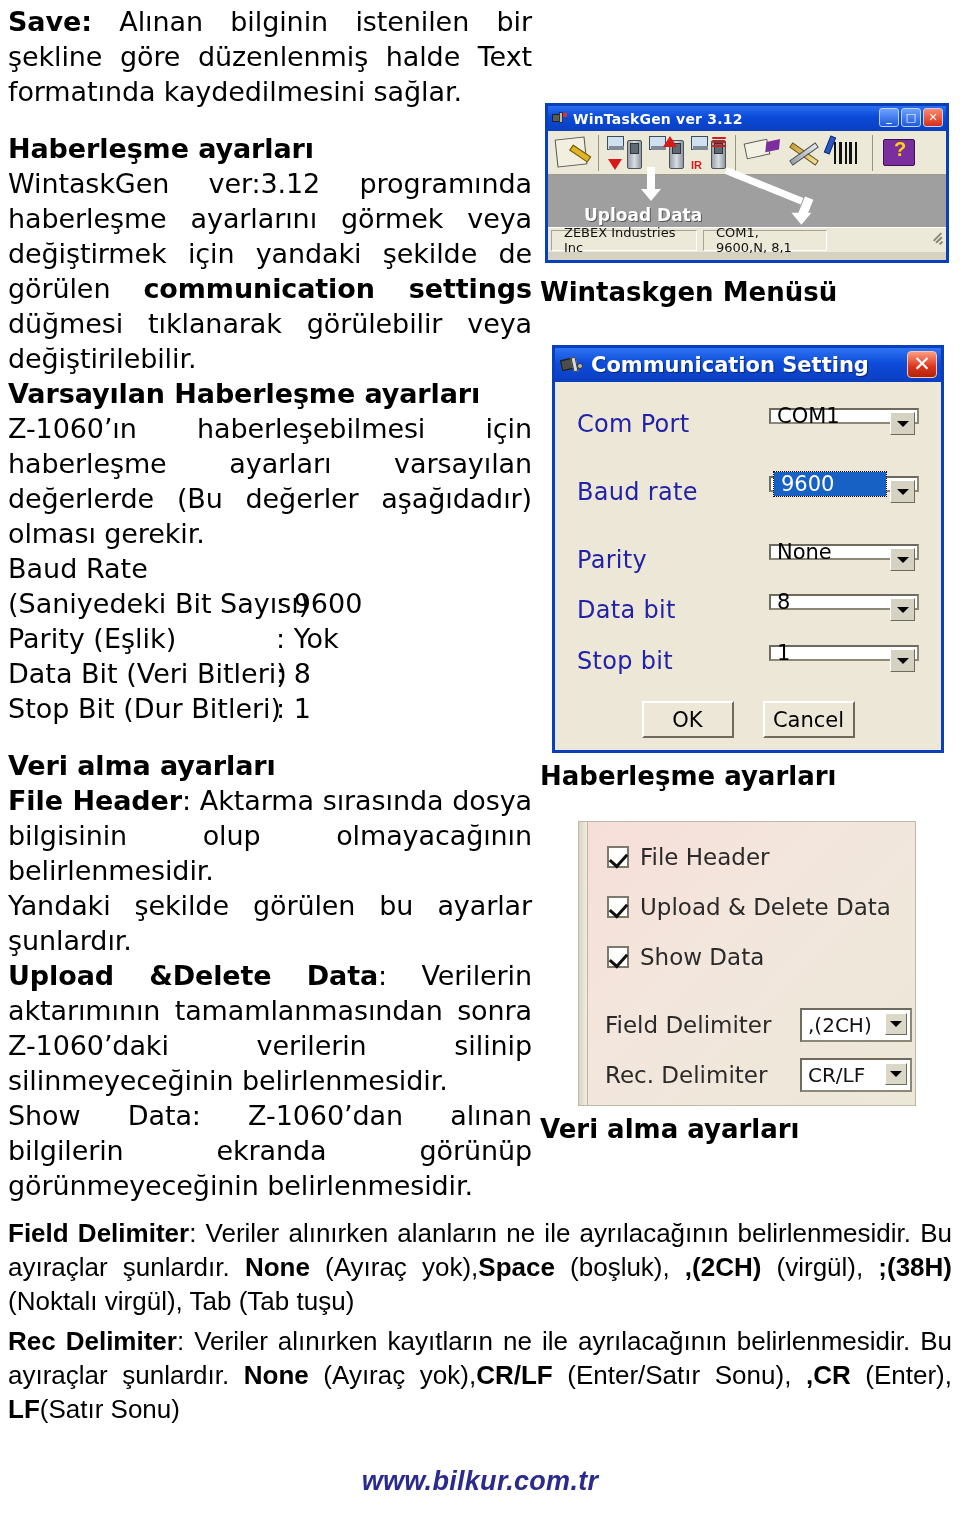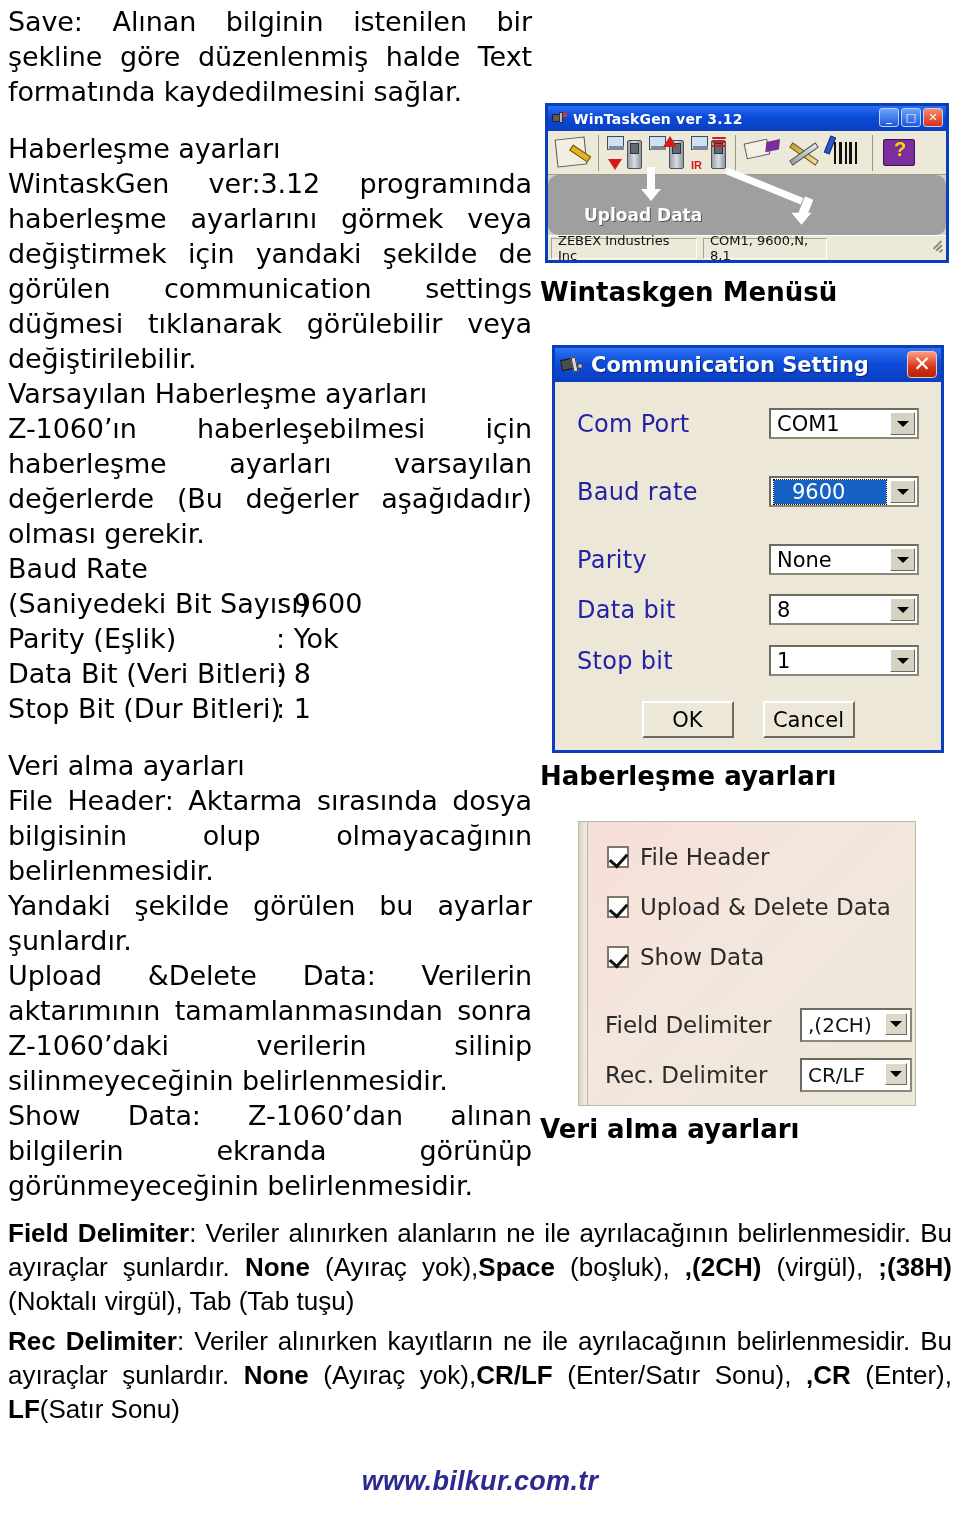--- a/index.html
+++ b/index.html
@@ -19,21 +19,21 @@
     position:absolute; left:8px; top:4px; width:524px;
   }
   .para {
     font-size:27px;
     line-height:35px;
     text-align:justify;
     text-justify:inter-word;
     margin:0 0 0 0;
     letter-spacing:-0.1px;
   }
-  .para b { font-weight:normal; }
+  .para b { font-weight:bold; }
   .gap { height:22px; }
 
   
   .spec { font-size:27px; line-height:35px; white-space:pre; }
   .spec .lbl { display:inline-block; }
 
   
   .bottomblock {
     position:absolute; left:8px; top:1216px; width:944px;
     font-family:"Liberation Sans", sans-serif;
@@ -133,42 +133,42 @@
   .tool-x i{position:absolute;left:0;top:11px;width:32px;height:6px;background:linear-gradient(90deg,#c9a227,#efe0a0);border:1px solid #6b5410;}
   .tool-x i:first-child{transform:rotate(35deg);}
   .tool-x i:last-child{transform:rotate(-35deg);background:linear-gradient(90deg,#9aa0a8,#e4e8eb);border-color:#4b5158;}
   .brush{position:absolute;left:3px;top:7px;width:24px;height:16px;background:#f3f1e4;border:1px solid #5a5a5a;transform:rotate(-12deg);}
   .brush:after{content:"";position:absolute;right:-12px;top:2px;width:14px;height:10px;background:#7b2f9e;transform:skewX(-18deg);}
   .barcode{position:absolute;left:4px;top:8px;width:30px;height:22px;}
   .barcode i{position:absolute;top:0;width:2px;height:22px;background:#111;}
   .pen{position:absolute;left:1px;top:2px;width:6px;height:18px;background:#2b57c9;transform:rotate(22deg);border:1px solid #14306e;}
 
   .win-gray {
-    height:60px; background:#9f9f9f; position:relative;
-    color:#fff; font-weight:bold; font-size:17px;border-radius:10px;
+    height:52px; background:#9f9f9f; position:relative;
+    color:#fff; font-weight:bold; font-size:17px;
   }
   .win-gray .lbl-upload{ position:absolute; left:36px; top:30px; text-shadow:1px 1px 0 #555;}
   .win-gray .lbl-comm{ position:absolute; left:170px; top:21px; line-height:21px; text-shadow:1px 1px 0 #555;}
   .win-gray .lbl-comm span{ display:block; }
   .win-gray .lbl-comm .l2{ padding-left:16px; }
   .arrow-white{ position:absolute; background:#fff; }
   #arr1 { left:99px; top:-8px; width:8px; height:26px; }
   #arr1:after{ content:""; position:absolute; left:-6px; top:22px; width:0;height:0;
                border-left:10px solid transparent;border-right:10px solid transparent;border-top:12px solid #fff;}
   #arr2 { left:178px; top:-8px; width:82px; height:7px; transform:rotate(22deg); transform-origin:left center; }
   #arr2:after{ content:""; position:absolute; right:-10px; top:-2px; width:9px;height:20px;background:#fff;}
   #arr2 .head{ position:absolute; right:-16px; top:14px; width:0;height:0;
                border-left:10px solid transparent;border-right:10px solid transparent;border-top:12px solid #fff; transform:rotate(-22deg);}
 
   .win-status {
     height:25px; background:#ece9d8; display:flex; align-items:center;
     border-top:1px solid #fff;
     font-size:13px; color:#111; font-family:"DejaVu Sans", sans-serif;
   }
-  .win-status .cell { height:21px; display:flex; align-items:center; padding:0 6px;
+  .win-status .cell { height:21px; display:flex; align-items:center; padding:0 12px;
                       border:1px solid #a6a295; border-right-color:#fff; border-bottom-color:#fff;
                       margin:0 3px; }
   .win-status .c1{ width:146px; }
   .win-status .c2{ width:124px; }
   .grip{ margin-left:auto; margin-right:3px; width:12px;height:12px; position:relative;}
   .grip i{position:absolute;right:0;width:10px;height:2px;background:#8b8778;transform:rotate(-45deg);}
   .grip i:nth-child(1){top:8px;width:4px;}
   .grip i:nth-child(2){top:5px;width:8px;}
   .grip i:nth-child(3){top:2px;width:11px;}
 
@@ -198,36 +198,36 @@
     border:1px solid #f2c6b9; border-radius:4px;
     color:#fff;font-size:21px;font-weight:bold;line-height:25px;text-align:center;
   }
   .dlg-body{ position:relative; height:368px; }
   .row{ position:absolute; left:0; width:100%; height:34px; }
   .row .lab{
     position:absolute; left:22px; top:0;
     font-size:24px; color:#2222a8; letter-spacing:0.3px;
   }
   .combo{
-    position:absolute; right:22px; top:-2px; width:150px; height:31px;
+    position:absolute; right:22px; top:-2px; width:150px; height:16px;
     background:#fff; border:2px solid #8b8878;
     border-top-color:#6e6b5e; border-left-color:#6e6b5e;
     display:flex; align-items:center;
   }
   .combo .val{ padding-left:6px; font-size:21px; color:#000; }
   .combo .btn{
     position:absolute; right:2px; top:2px; width:25px; height:23px;
     background:#d6d2c2; border:1px solid #fff;
     border-right-color:#6e6b5e; border-bottom-color:#6e6b5e;
     display:flex;align-items:center;justify-content:center;
   }
   .combo .btn:after{ content:""; width:0;height:0;
     border-left:6px solid transparent;border-right:6px solid transparent;border-top:6px solid #000;}
   .combo.selected .val{ background:#1760c4; color:#fff; outline:1px dotted #000;
-    width:112px; padding-left:18px; margin-left:3px; }
+    width:112px; padding-left:7px; margin-left:3px; }
 
   .dlg-buttons{ position:absolute; left:0; bottom:12px; width:100%; display:flex; justify-content:center; gap:29px;align-items:flex-end;}
   .dbtn{
     width:92px;height:37px; background:#ece7d6;
     border:2px solid #fff; border-right-color:#6e6b5e; border-bottom-color:#6e6b5e;
     display:flex;align-items:center;justify-content:center;
     font-size:21px; color:#000;
   }
 
   

